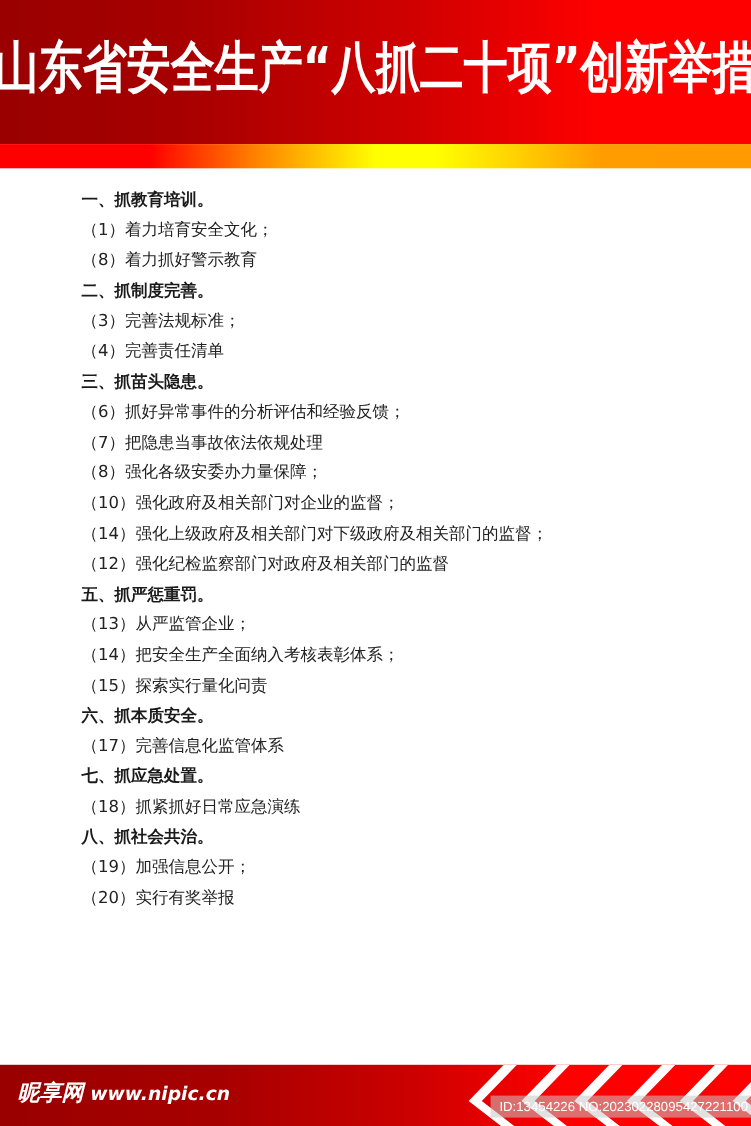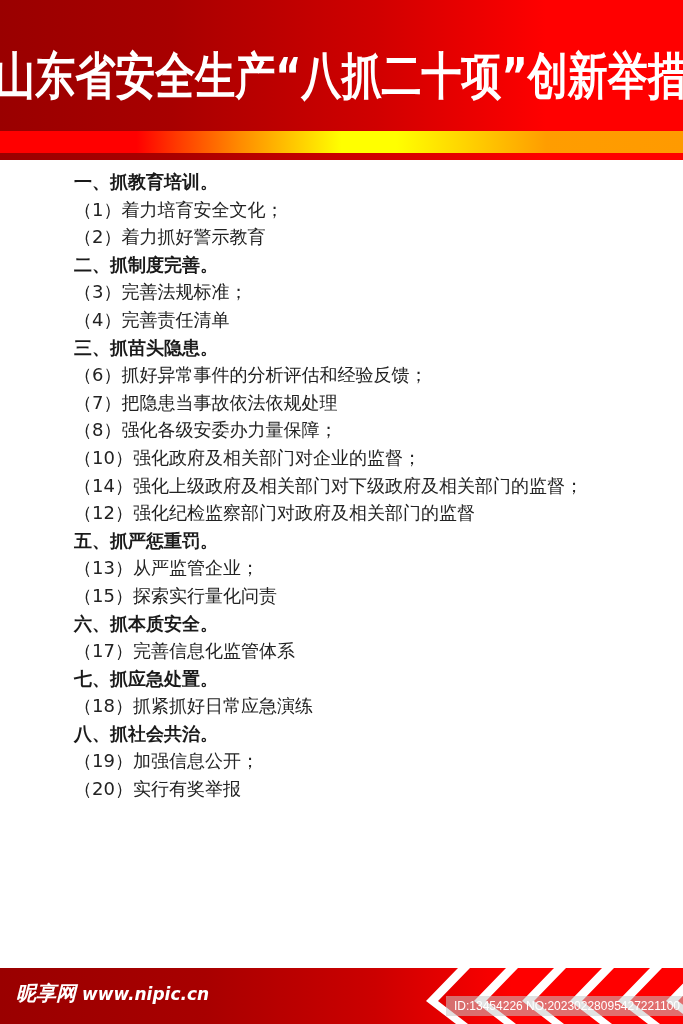--- a/index.html
+++ b/index.html
@@ -2,38 +2,38 @@
 <html><head>
   <meta charset="utf-8">
   <style>
     html, body { margin: 0; padding: 0; }
     body {
       width: 683px; height: 1024px; position: relative; overflow: hidden;
       background: #ffffff;
       font-family: "DejaVu Sans", "Liberation Sans", sans-serif;
     }
     .header {
-      position: absolute; left: 0; top: 0; width: 683px; height: 160px;
+      position: absolute; left: 0; top: 0; width: 683px; height: 131px;
       background: linear-gradient(90deg, #9a0000 0%, #a80000 25%, #d00000 55%, #ff0000 80%, #ff0000 100%);
       display: flex; align-items: center; justify-content: center;
     }
     .title {
       color: #ffffff; font-weight: bold; font-size: 40px; letter-spacing: 0px;
       transform: scaleY(1.25); white-space: nowrap; margin-top: -8px;
       font-family: "DejaVu Sans", sans-serif;
     }
     .stripe {
       position: absolute; left: 0; top: 131px; width: 683px; height: 22px;
       background: linear-gradient(90deg, #ff0000 0%, #ff0000 20%, #ff3a00 26%, #ff8a00 35%, #ffd000 44%, #ffff00 50%, #ffff00 58%, #ffd400 68%, #ff9d00 80%, #ff9a00 100%);
     }
     .content {
       position: absolute; left: 74px; top: 168px; width: 600px;
     }
     .line {
-      height: 27.6px; line-height: 27.6px; font-size: 18px; color: #222222;
+      height: 27.6px; line-height: 27.6px; font-size: 15px; color: #222222;
       white-space: nowrap;
     }
     .line.section { font-weight: bold; color: #1a1a1a; }
     .footer {
       position: absolute; left: 0; top: 968px; width: 683px; height: 56px;
       background: linear-gradient(90deg, #9a0000 0%, #a80000 30%, #cc0000 55%, #ff0000 75%, #ff0000 100%);
       overflow: hidden;
     }
     .logo {
       position: absolute; left: 16px; top: 12px; color: #fff; font-weight: bold;
@@ -52,37 +52,38 @@
 
 <div class="header">
   <div class="title">山东省安全生产“八抓二十项”创新举措</div>
 </div>
 <div class="stripe"></div>
 
 <div class="content">
 
   <div class="line section">一、抓教育培训。</div>
   <div class="line">（1）着力培育安全文化；</div>
-  <div class="line">（2）着力抓好警示教育</div>
+  <div class="line">（8）着力抓好警示教育</div>
 
   <div class="line section">二、抓制度完善。</div>
   <div class="line">（3）完善法规标准；</div>
   <div class="line">（4）完善责任清单</div>
 
   <div class="line section">三、抓苗头隐患。</div>
   <div class="line">（6）抓好异常事件的分析评估和经验反馈；</div>
   <div class="line">（7）把隐患当事故依法依规处理</div>
 
   <div class="line">（8）强化各级安委办力量保障；</div>
   <div class="line">（10）强化政府及相关部门对企业的监督；</div>
   <div class="line">（14）强化上级政府及相关部门对下级政府及相关部门的监督；</div>
   <div class="line">（12）强化纪检监察部门对政府及相关部门的监督</div>
 
   <div class="line section">五、抓严惩重罚。</div>
   <div class="line">（13）从严监管企业；</div>
+  <div class="line">（14）把安全生产全面纳入考核表彰体系；</div>
   <div class="line">（15）探索实行量化问责</div>
 
   <div class="line section">六、抓本质安全。</div>
   <div class="line">（17）完善信息化监管体系</div>
 
   <div class="line section">七、抓应急处置。</div>
   <div class="line">（18）抓紧抓好日常应急演练</div>
 
   <div class="line section">八、抓社会共治。</div>
   <div class="line">（19）加强信息公开；</div>

